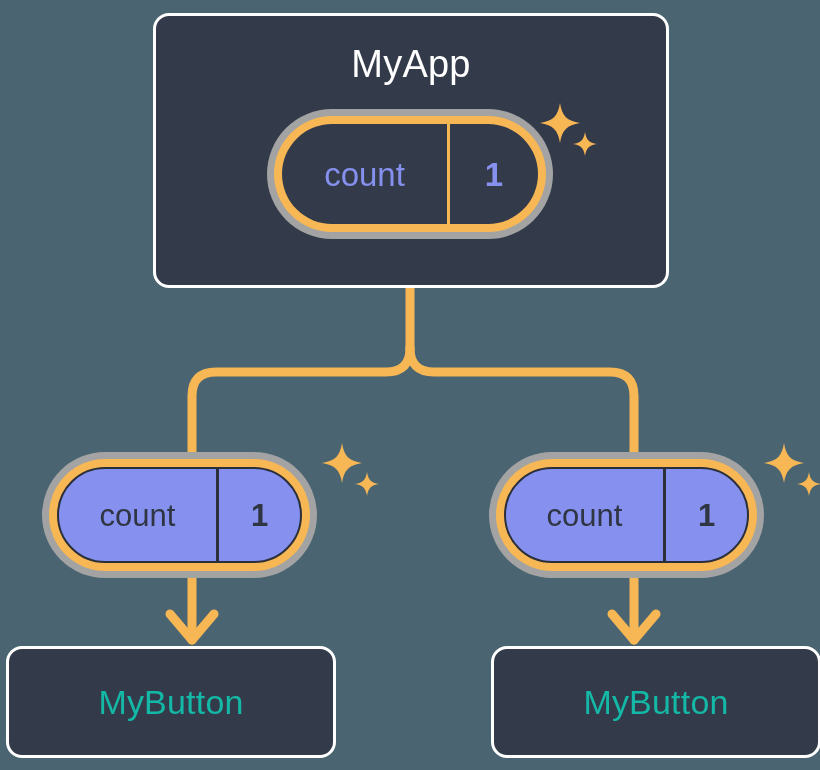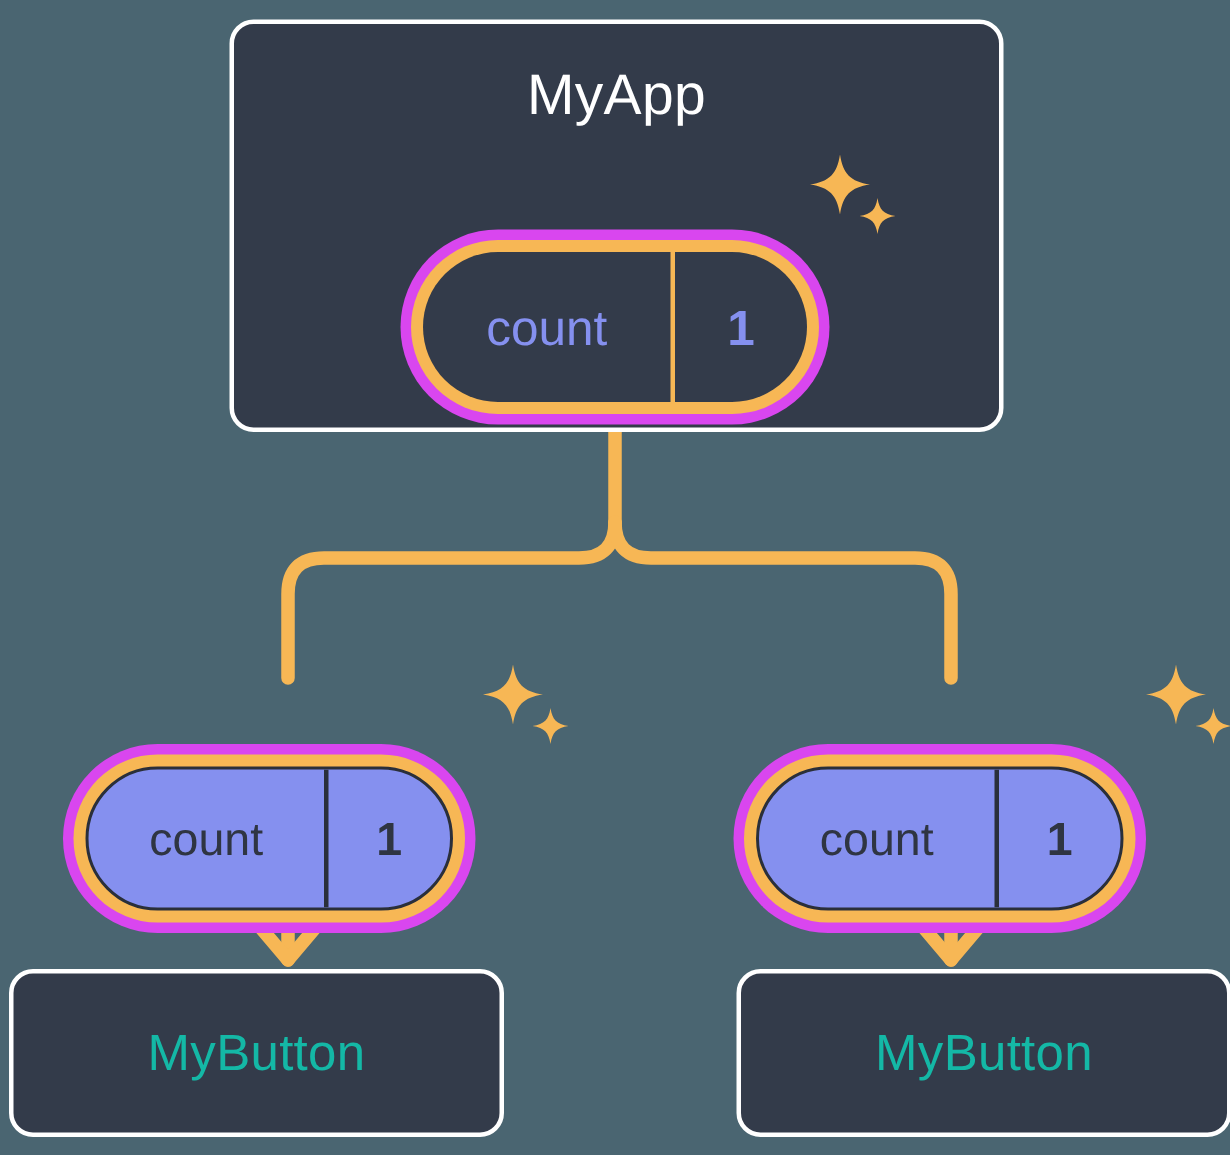--- a/index.html
+++ b/index.html
@@ -64,24 +64,23 @@
     font-size: 34px;
     letter-spacing: 0.2px;
     line-height: 1;
   }
 
   
   .pill {
     position: absolute;
     box-sizing: border-box;
     border-radius: 999px;
-    background: #d946ef;           
+    background: #a3a3a3;           
     padding: 7px;
     display: block;
-    margin-top: 44px;
   }
   .pill-inner {
     box-sizing: border-box;
     border-radius: 999px;
     background: #f7b755;           
     padding: 8px;
     height: 100%;
   }
   .pill-face {
     box-sizing: border-box;

